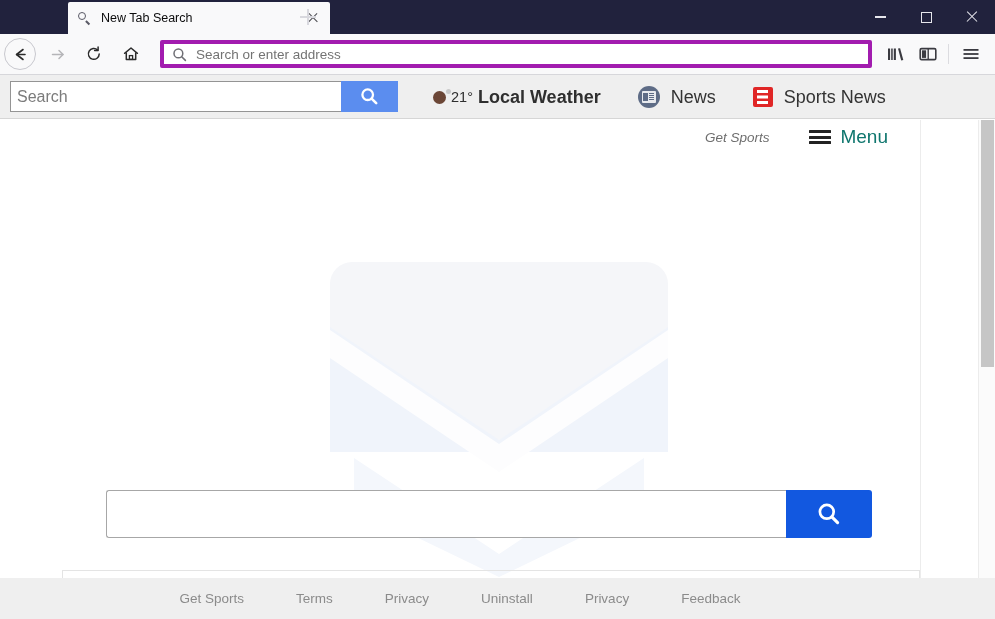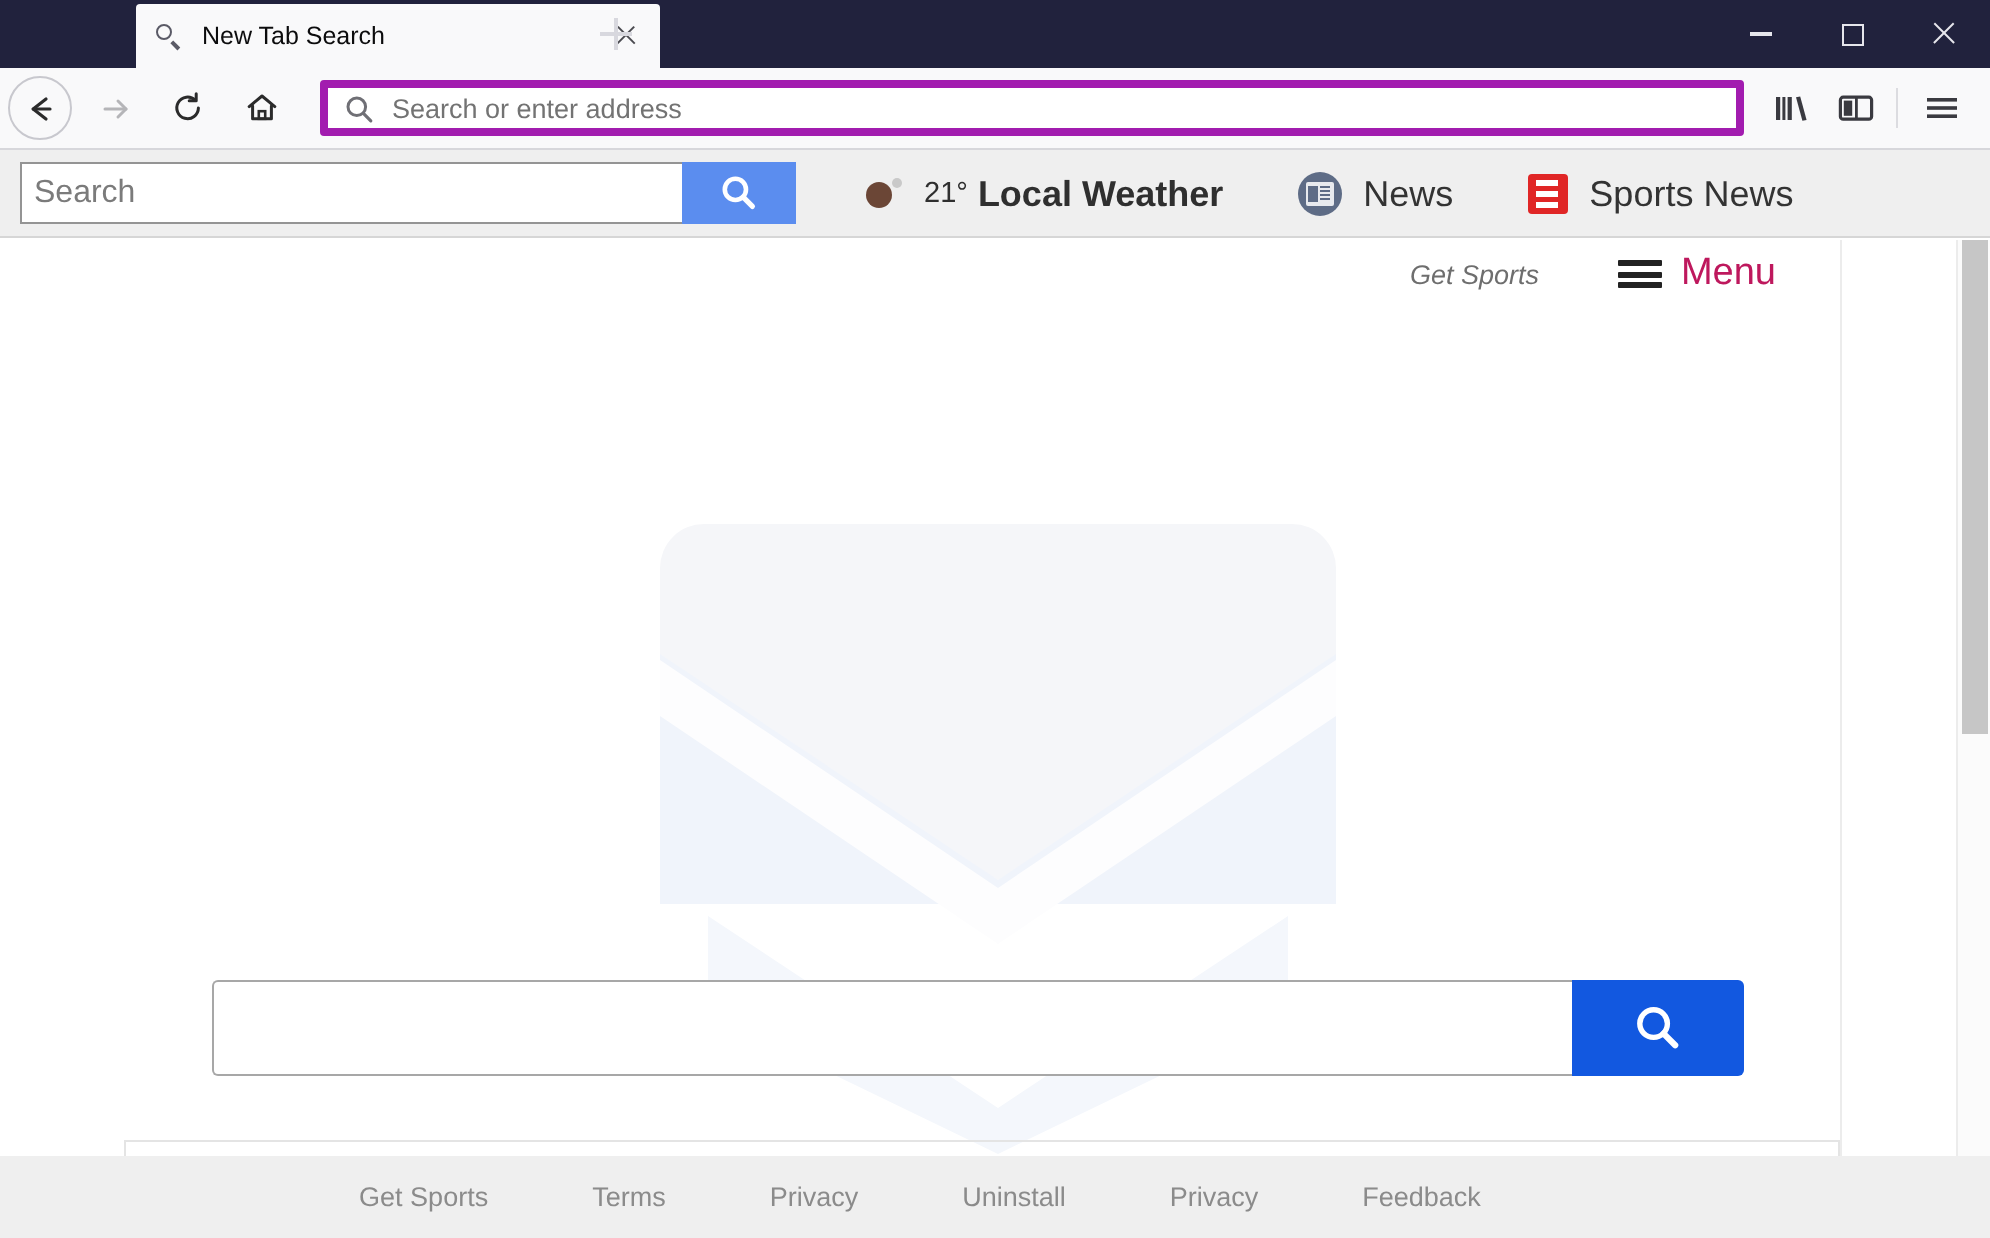--- a/index.html
+++ b/index.html
@@ -242,21 +242,20 @@
   .ext-link-label {
     font-size: 18px;
     color: #2f2f2f;
     font-weight: bold;
     margin-left: 11px;
   }
   .ext-link-label.normal { font-weight: normal; color: #333; }
   .weather-temp {
     font-size: 14.5px;
     color: #2f2f2f;
-    margin-left: 11px;
   }
   .weather-icon {
     width: 19px; height: 19px;
     position: relative;
   }
   .weather-icon .cloud-sun {
     position: absolute;
     left: 1px; top: 3px;
     width: 13px; height: 13px;
     background: #6b4636;
@@ -355,21 +354,21 @@
     position: absolute;
     left: 0; width: 22px; height: 3px;
     background: #222;
     border-radius: 0.5px;
   }
   .menu-bars span:nth-child(1) { top: 1px; }
   .menu-bars span:nth-child(2) { top: 6.5px; }
   .menu-bars span:nth-child(3) { top: 12px; }
   .menu-label {
     font-size: 19px;
-    color: #be185d;
+    color: #0f766e;
   }
 
   .main-search {
     position: absolute;
     left: 106px; top: 370px;
     width: 766px; height: 48px;
     display: flex;
   }
   .main-search-input {
     width: 680px; height: 48px;

